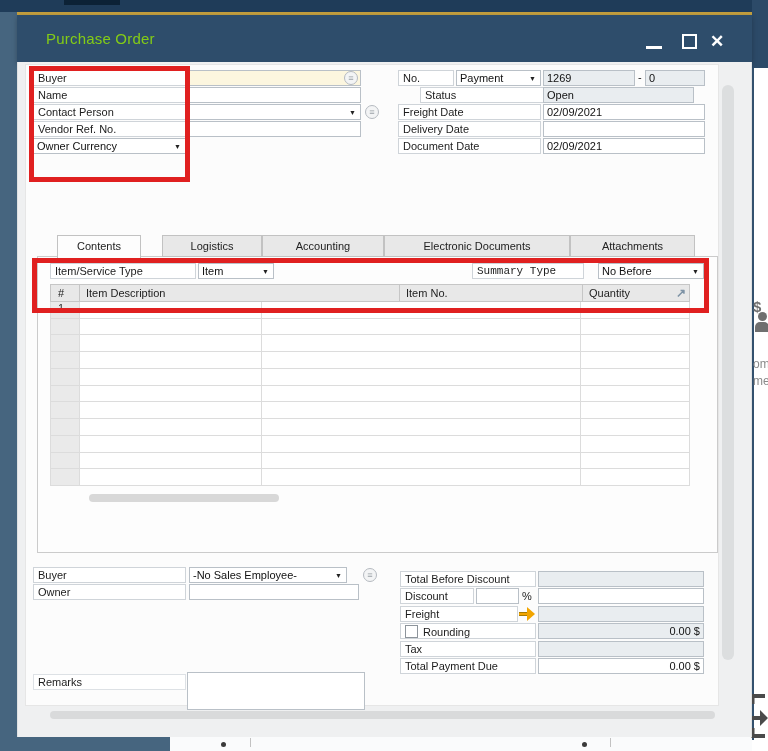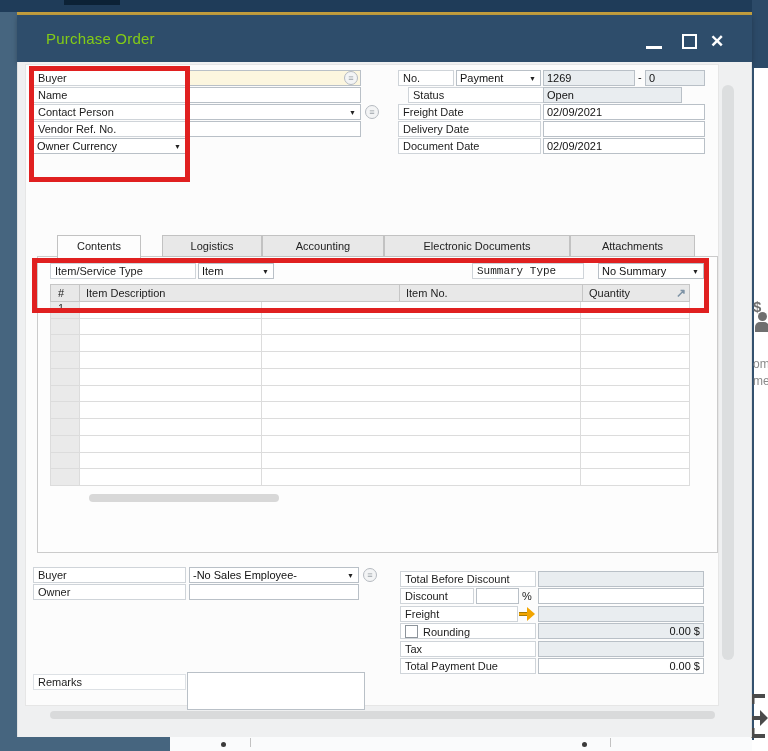--- a/index.html
+++ b/index.html
@@ -136,22 +136,22 @@
 
 <div class="abs label-cell" style="left:398px;top:70px;width:56px;">No.</div>
 <div class="abs field" style="left:456px;top:70px;width:85px;">
   <span>Payment</span>
   <span class="dd-arrow">▼</span>
 </div>
 <div class="abs field grey" style="left:543px;top:70px;width:92px;">1269</div>
 <div class="abs" style="left:638px;top:71px;">-</div>
 <div class="abs field grey" style="left:645px;top:70px;width:60px;">0</div>
 
-<div class="abs label-cell" style="left:408px;top:87px;width:150px;">Status</div>
-<div class="abs field grey" style="left:543px;top:87px;width:139px;">Open</div>
+<div class="abs label-cell" style="left:420px;top:87px;width:150px;">Status</div>
+<div class="abs field grey" style="left:543px;top:87px;width:151px;">Open</div>
 
 <div class="abs label-cell" style="left:398px;top:104px;width:143px;">Freight Date</div>
 <div class="abs field" style="left:543px;top:104px;width:162px;">02/09/2021</div>
 
 <div class="abs label-cell" style="left:398px;top:121px;width:143px;">Delivery Date</div>
 <div class="abs field" style="left:543px;top:121px;width:162px;"></div>
 
 <div class="abs label-cell" style="left:398px;top:138px;width:143px;">Document Date</div>
 <div class="abs field" style="left:543px;top:138px;width:162px;">02/09/2021</div>
 
@@ -162,21 +162,21 @@
 <div class="abs tab" style="left:384px;width:186px;">Electronic Documents</div>
 <div class="abs tab" style="left:570px;width:125px;">Attachments</div>
 
 <div class="abs label-cell" style="left:50px;top:263px;width:146px;">Item/Service Type</div>
 <div class="abs field" style="left:198px;top:263px;width:76px;">
   <span>Item</span>
   <span class="dd-arrow">▼</span>
 </div>
 <div class="abs label-cell" style="left:472px;top:263px;width:112px;font-family:Liberation Mono, monospace;">Summary Type</div>
 <div class="abs field" style="left:598px;top:263px;width:106px;">
-  <span>No Summary</span>
+  <span>No Before</span>
   <span class="dd-arrow">▼</span>
 </div>
 
 <div class="abs grid-header">
   <div class="gh-cell" style="width:21px;padding-left:7px;">#</div>
   <div class="gh-cell" style="width:313px;">Item Description</div>
   <div class="gh-cell" style="width:176px;">Item No.</div>
   <div class="gh-cell" style="flex:1;border-right:none;">Quantity</div>
 </div>
 <div class="abs expand-icon">↗</div>
@@ -246,21 +246,21 @@
       <div class="gc" style="width: 176px;"></div>
       <div class="gc" style="width: 313px;"></div>
       <div class="gc" style="flex: 1 1 0%; border-right: none;"></div>
     </div>
   </div>
 <div class="abs grid-scroll"></div>
 
 <div class="abs redbox" style="left:32px;top:258px;width:677px;height:55px;"></div>
 
 <div class="abs label-cell" style="left:33px;top:567px;width:153px;">Buyer</div>
-<div class="abs field" style="left:189px;top:567px;width:170px;">
+<div class="abs field" style="left:189px;top:567px;width:158px;">
   <span>-No Sales Employee-</span>
   <span class="dd-arrow">▼</span>
 </div>
 <div class="abs cfl" style="left:363px;top:568px;">≡</div>
 
 <div class="abs label-cell" style="left:33px;top:584px;width:153px;">Owner</div>
 <div class="abs field" style="left:189px;top:584px;width:170px;"></div>
 
 <div class="abs label-cell" style="left:33px;top:674px;width:153px;border-color:#dde1e5;">Remarks</div>
 <div class="abs textarea" style="left:187px;top:672px;width:178px;height:38px;"></div>

